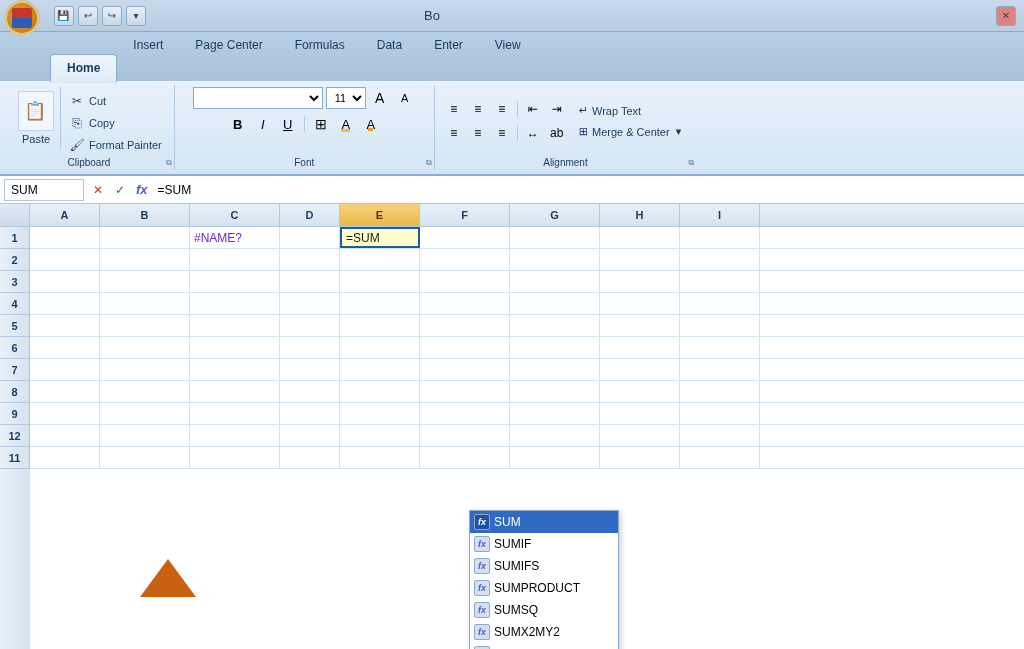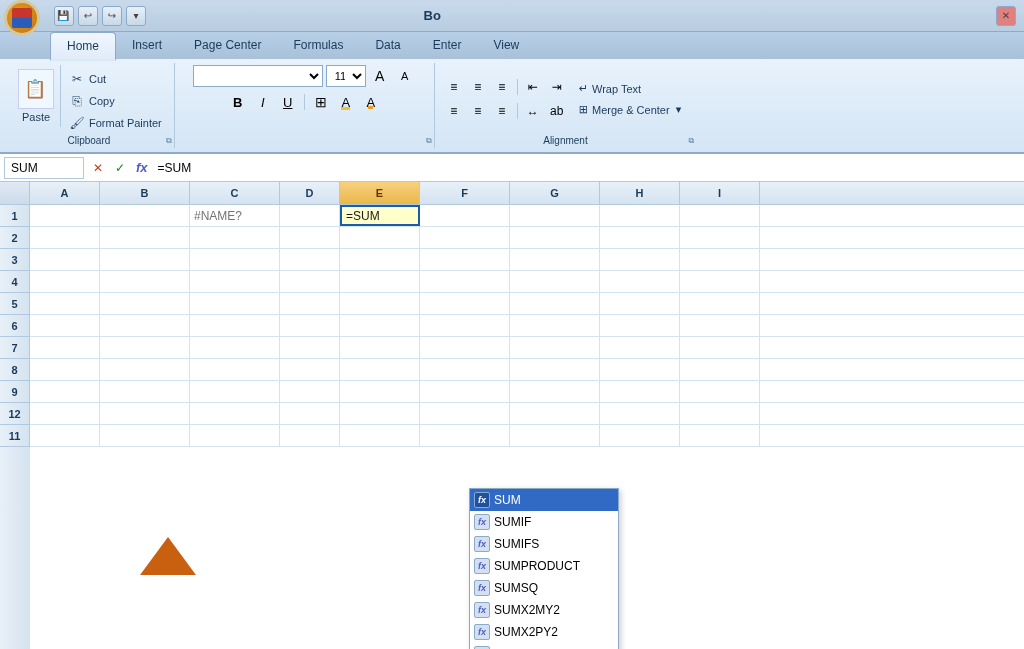--- a/index.html
+++ b/index.html
@@ -36,21 +36,21 @@
       background: linear-gradient(to bottom, #e8f0f8, #c8d8e8);
       border: 1px solid #8aabca;
       border-radius: 3px;
       display: flex; align-items: center; justify-content: center;
       cursor: pointer; font-size: 10px; color: #444;
     }
     .title-text {
       margin-left: auto; margin-right: auto;
       color: #1a3a5c;
       font-size: 13px;
-      font-weight: bold;
+      font-weight: normal;
     }
 
     
     .ribbon {
       background: linear-gradient(to bottom, #dce9f5, #c8d9eb);
       border-bottom: 2px solid #8aabca;
     }
     .ribbon-tabs {
       display: flex;
       padding: 0 50px;
@@ -63,22 +63,23 @@
       cursor: pointer;
       border-top-left-radius: 4px;
       border-top-right-radius: 4px;
       position: relative;
     }
     .ribbon-tab.active {
       background: linear-gradient(to bottom, #f0f6ff, #e0ecf8);
       border: 1px solid #8aabca;
       border-bottom: 2px solid #dce9f5;
       margin-bottom: -2px;
-      font-weight: 400;
+      font-weight: 700;
       color: #1a3a5c;
+      margin-top: 22px;
     }
     .ribbon-content {
       display: flex;
       padding: 4px 4px;
       background: linear-gradient(to bottom, #e8f2fc, #d4e5f5);
       min-height: 88px;
       align-items: stretch;
     }
     .ribbon-group {
       display: flex;
@@ -317,21 +318,21 @@
     .cell.col-e { width: 80px; min-width: 80px; }
     .cell.col-f { width: 90px; min-width: 90px; }
     .cell.col-g { width: 90px; min-width: 90px; }
     .cell.col-h { width: 80px; min-width: 80px; }
     .cell.col-i { width: 80px; min-width: 80px; }
     .cell.active-cell {
       background: #ffffcc;
       border: 2px solid #1a5ca8;
       z-index: 2;
     }
-    .cell.error-cell { color: #737373; }
+    .cell.error-cell { color: #6d28d9; }
 
     
     .autocomplete-container {
       position: absolute;
       top: 306px;
       left: 469px;
       z-index: 100;
     }
     .autocomplete-dropdown {
       border: 1px solid #8aabca;
@@ -479,20 +480,21 @@
               </div>
             </div>
             <div class="font-btn font-color-btn">
               <div style="position:relative;">
                 <span>A</span>
                 <div class="color-underline"></div>
               </div>
             </div>
           </div>
         </div>
+        <div class="ribbon-group-label">Font</div>
         <div class="group-expand">⧉</div>
       </div>
 
       <div class="ribbon-group" style="min-width:220px;">
         <div class="ribbon-group-content" style="flex-direction:row;align-items:center;gap:4px;">
           <div style="display:flex;flex-direction:column;gap:4px;">
             <div class="align-row">
               <div class="align-btn">≡</div>
               <div class="align-btn">≡</div>
               <div class="align-btn">≡</div>

